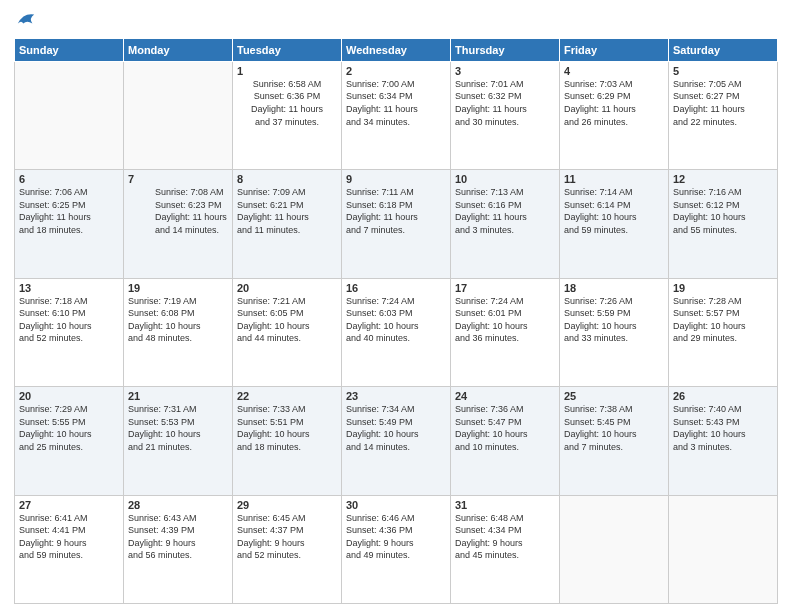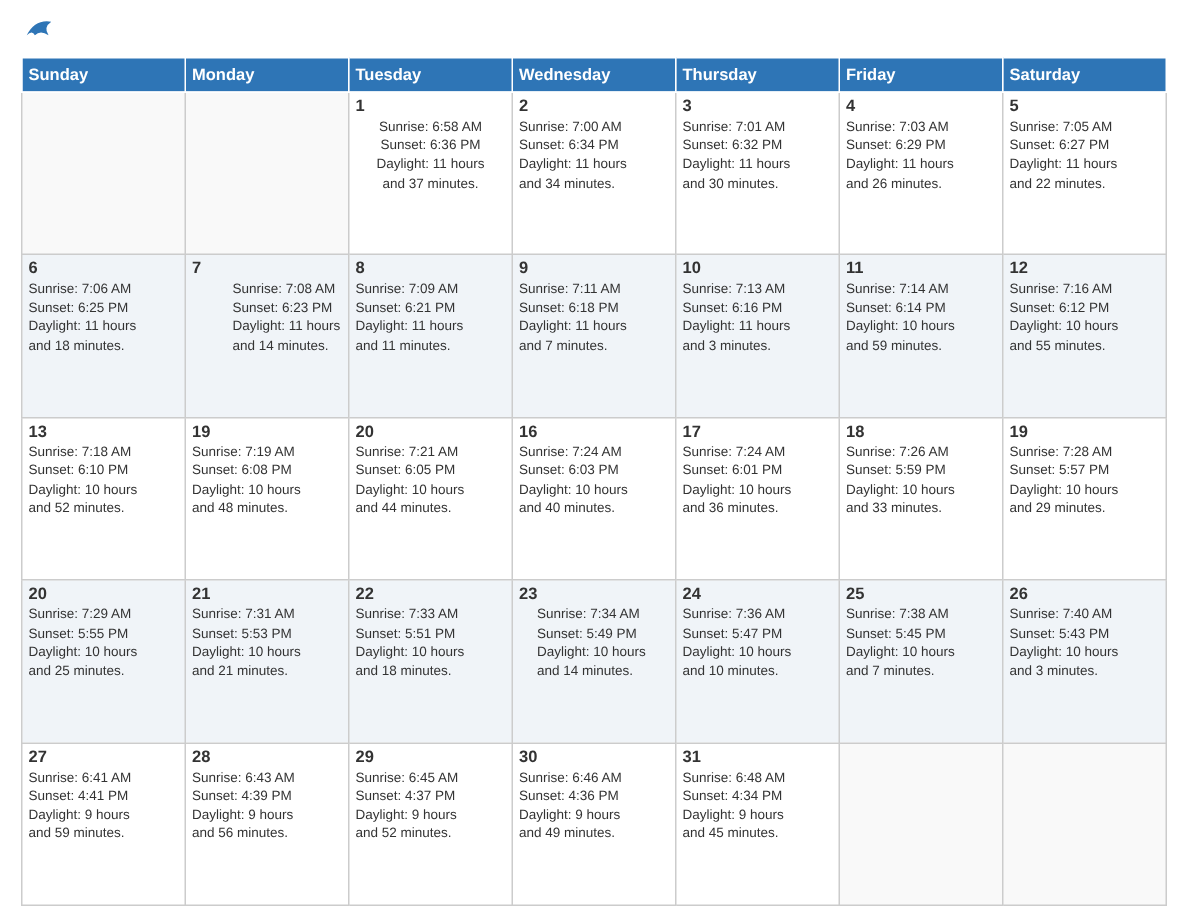--- a/index.html
+++ b/index.html
@@ -299,21 +299,21 @@
           </td>
           <td>
             <span class="day-num">22</span>
             <div class="day-info" style="white-space: pre-line;">Sunrise: 7:33 AM
 Sunset: 5:51 PM
 Daylight: 10 hours
 and 18 minutes.</div>
           </td>
           <td>
             <span class="day-num">23</span>
-            <div class="day-info" style="white-space: pre-line; margin-left: 12px;">Sunrise: 7:34 AM
+            <div class="day-info" style="white-space: pre-line;">Sunrise: 7:34 AM
 Sunset: 5:49 PM
 Daylight: 10 hours
 and 14 minutes.</div>
           </td>
           <td>
             <span class="day-num">24</span>
             <div class="day-info" style="white-space: pre-line;">Sunrise: 7:36 AM
 Sunset: 5:47 PM
 Daylight: 10 hours
 and 10 minutes.</div>

